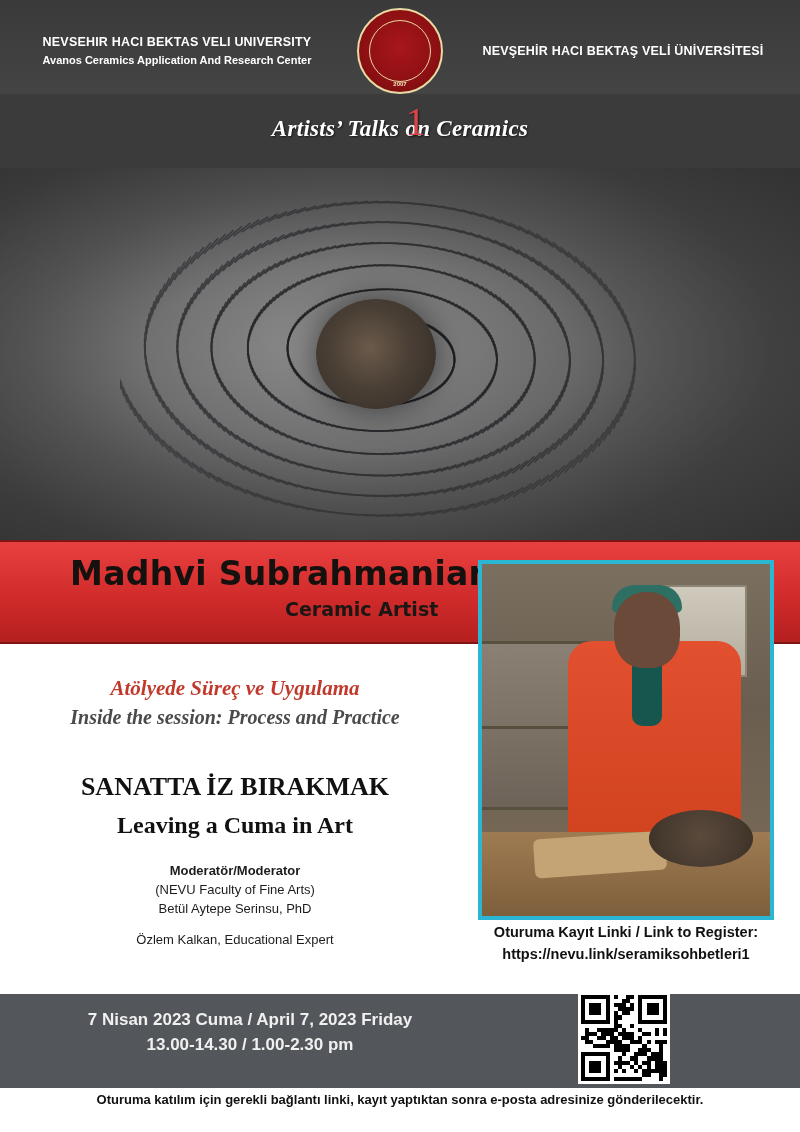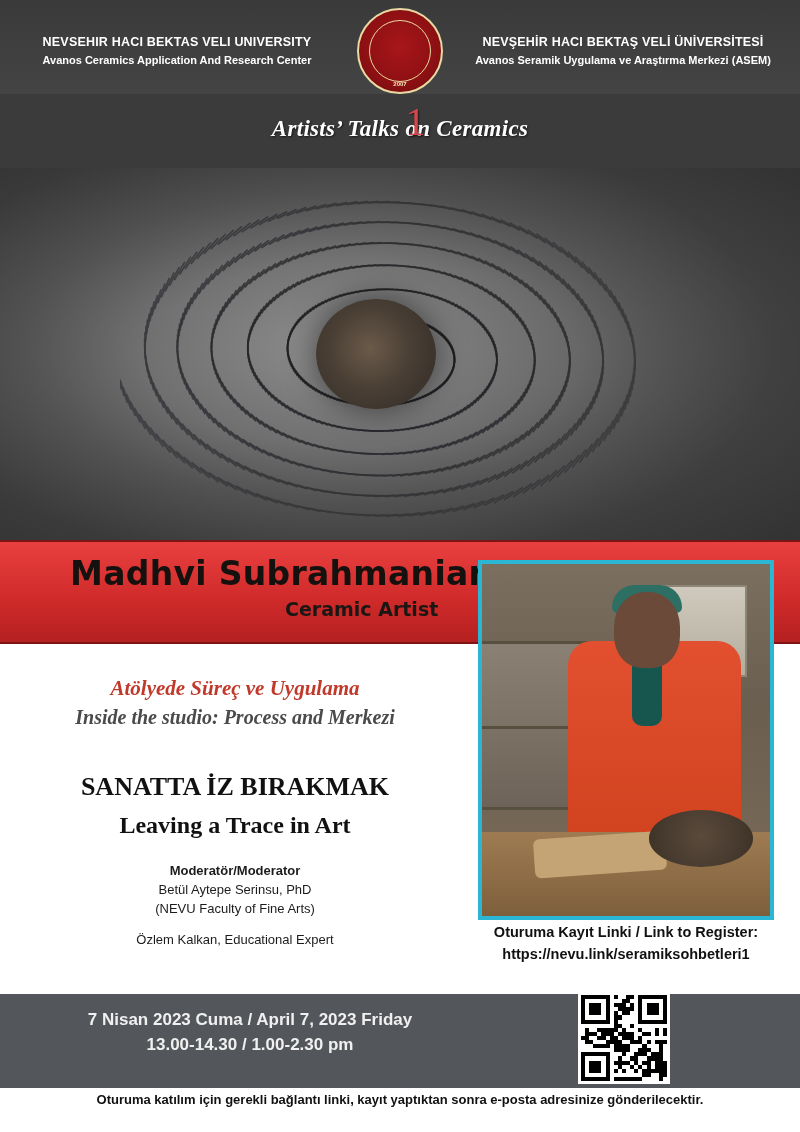--- a/index.html
+++ b/index.html
@@ -255,21 +255,20 @@
 
     <div class="logo-wrap">
       <div class="logo-outer">
         <div class="logo-inner"></div>
       </div>
       <div class="logo-year">2007</div>
     </div>
 
     <div class="uni-block">
       <div class="line1">NEVŞEHİR HACI BEKTAŞ VELİ ÜNİVERSİTESİ</div>
-      <div class="line2">Avanos Seramik Uygulama ve Araştırma Merkezi (ASEM)</div>
     </div>
   </div>
 
   <div class="title-band">
     <div class="title-main">
       <span class="title-num">1</span>
     </div>
     <div class="title-sub">Artists’ Talks on Ceramics</div>
   </div>
 
@@ -1230,29 +1229,29 @@
     <div class="vign"></div>
   </div>
 
   <div class="name-band">
     <div class="artist-name">Madhvi Subrahmanian</div>
     <div class="artist-role">Ceramic Artist</div>
   </div>
 
   <div class="content">
     <div class="talk-tr">Atölyede Süreç ve Uygulama</div>
-    <div class="talk-en">Inside the studio: Process and Merkezi</div>
+    <div class="talk-en">Inside the session: Process and Practice</div>
     <div class="topic-tr">SANATTA İZ BIRAKMAK</div>
-    <div class="topic-en">Leaving a Trace in Art</div>
+    <div class="topic-en">Leaving a Cuma in Art</div>
 
     <div class="credits">
       <div class="grp">
         <div class="hd">Moderatör/Moderator</div>
+        <div>(NEVU Faculty of Fine Arts)</div>
         <div>Betül Aytepe Serinsu, PhD</div>
-        <div>(NEVU Faculty of Fine Arts)</div>
       </div>
       <div class="grp">
         <div>Özlem Kalkan, Educational Expert</div>
       </div>
     </div>
   </div>
 
   <div class="photo">
     <div class="bg"></div>
     <div class="shelf"></div>

